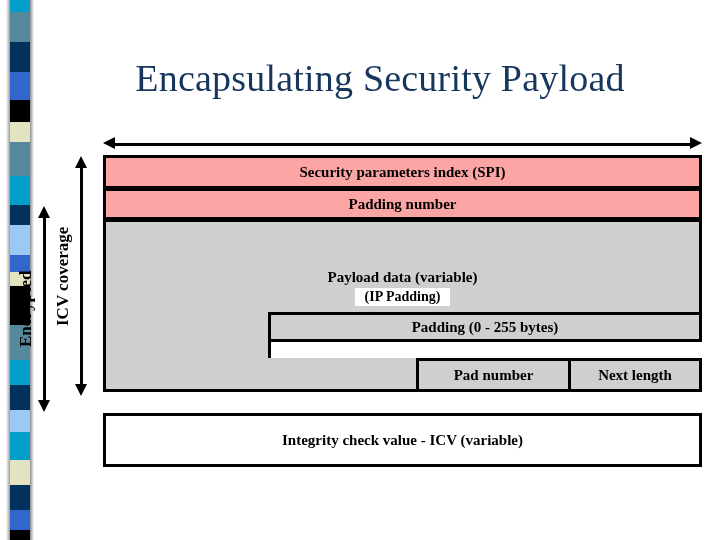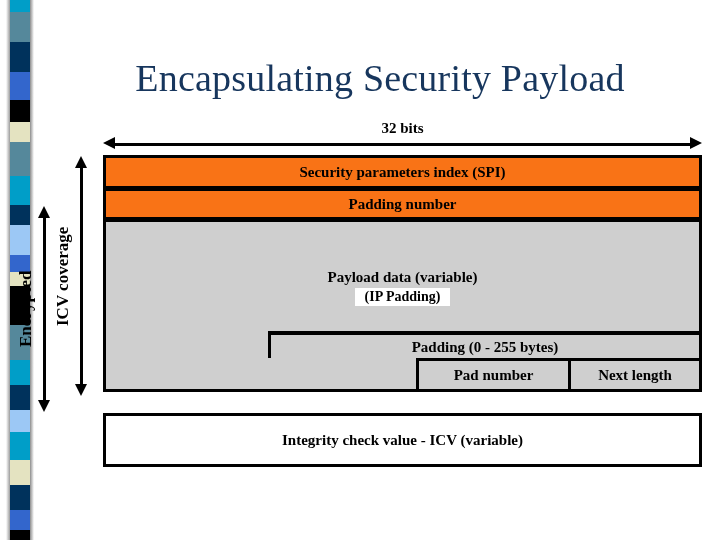--- a/index.html
+++ b/index.html
@@ -59,21 +59,21 @@
     font-family:"Liberation Serif", serif;
     writing-mode:vertical-rl;transform:rotate(180deg);
     white-space:nowrap;text-align:center;
   }
 
   
   .box{position:absolute;box-sizing:border-box;border:3px solid #000;
     font-size:15px;font-weight:bold;color:#000;
     font-family:"Liberation Serif", serif;
     display:flex;align-items:center;justify-content:center;}
-  .g-light{background:#f97316;}
+  .g-light{background:#fca5a5;}
   .g-mid{background:#cfcfcf;}
   .white{background:#ffffff;}
 
   #payload-box{flex-direction:column;justify-content:flex-start;}
   #payload-text{margin-top:47px;}
   #ip-payload{
     margin-top:2px;background:#ffffff;padding:1px 10px;
     font-size:14px;font-weight:bold;color:#000;
   }
 </style>
@@ -106,21 +106,20 @@
       <div class="blk" style="top: 510px; height: 20px; background: rgb(51, 102, 204);"></div>
       <div class="blk" style="top: 530px; height: 10px; background: rgb(0, 0, 0);"></div>
     </div>
   <div id="stripe-shadow"></div>
   <div id="stripe-shadow-l"></div>
 
   <div id="title">Encapsulating Security Payload</div>
 
   <div id="diagram">
 
-    <div class="bits-label">32 bits</div>
     <div class="harrow">
       <div class="tipL"></div>
       <div class="line"></div>
       <div class="tipR"></div>
     </div>
 
     <div class="varrow" style="left:38px;top:206px;height:206px;">
       <div class="tipT"></div>
       <div class="line"></div>
       <div class="tipB"></div>
@@ -141,21 +140,21 @@
     <div class="box g-light" style="left:103px;top:188px;width:599px;height:32px;">
       <span>Padding number</span>
     </div>
 
     <div class="box g-mid" id="payload-box" style="left:103px;top:219px;width:599px;height:115px;">
       <span id="payload-text">Payload data (variable)</span>
       <span id="ip-payload">(IP Padding)</span>
     </div>
 
     <div class="box g-mid" style="left:103px;top:331px;width:168px;height:30px;border-top:none;"></div>
-    <div class="box g-mid" style="left:268px;top:332px;width:434px;height:30px;text-align:center;">
+    <div class="box g-mid" style="left:268px;top:312px;width:434px;height:30px;text-align:center;">
       <span>Padding (0 - 255 bytes)</span>
     </div>
 
     <div class="box g-mid" style="left:103px;top:358px;width:316px;height:34px;border-top:none;"></div>
     <div class="box g-mid" style="left:416px;top:358px;width:155px;height:34px;">
       <span>Pad number</span>
     </div>
     <div class="box g-mid" style="left:568px;top:358px;width:134px;height:34px;">
       <span>Next length</span>
     </div>

